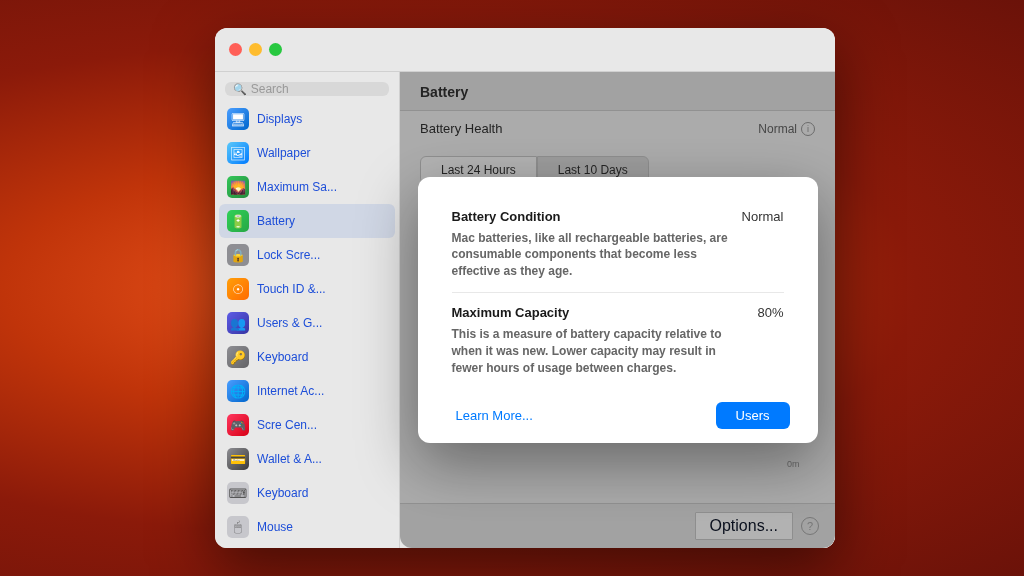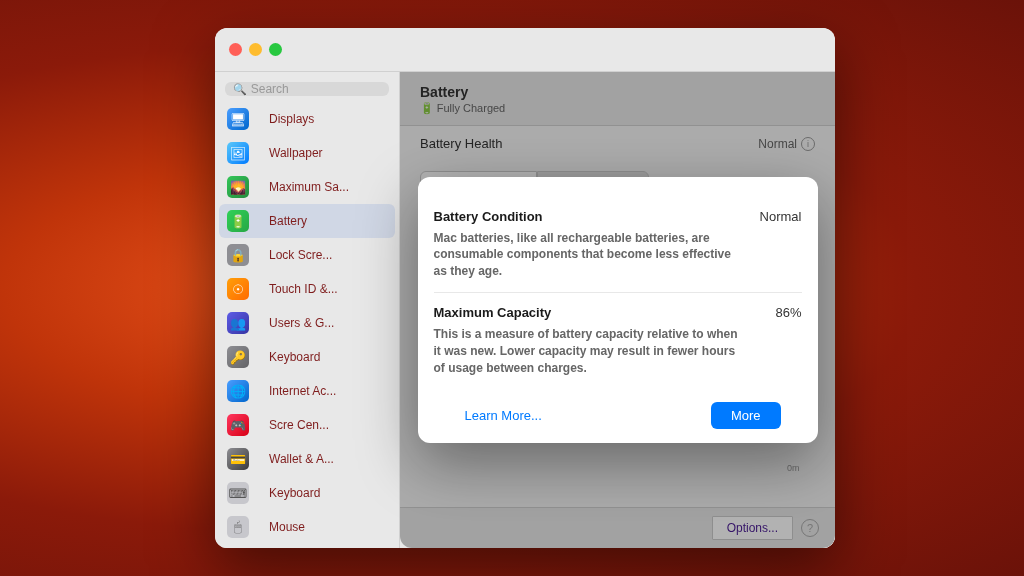--- a/index.html
+++ b/index.html
@@ -134,22 +134,21 @@
     .icon-users { background: linear-gradient(135deg, #5e5ce6, #3634a3); color: white; }
     .icon-passwords { background: linear-gradient(135deg, #8e8e93, #636366); color: white; }
     .icon-internet { background: linear-gradient(135deg, #4a9eff, #0066cc); color: white; }
     .icon-gamecenter { background: linear-gradient(135deg, #ff375f, #d70015); color: white; }
     .icon-wallet { background: linear-gradient(135deg, #8e8e93, #3a3a3c); color: white; }
     .icon-keyboard { background: #c7c7cc; color: #555; }
     .icon-mouse { background: #c7c7cc; color: #555; }
 
     .sidebar-label {
       font-size: 12px;
-      color: #7f1d1d;
-      margin-left: 12px;
+      color: #1d4ed8;
     }
 
     
     .main-content {
       flex: 1;
       background: #f5f5f5;
       display: flex;
       flex-direction: column;
       position: relative;
     }
@@ -241,23 +240,23 @@
       gap: 8px;
       background: #e8e8e8;
       border-top: 1px solid #d0d0d0;
     }
 
     .options-btn {
       padding: 4px 14px;
       background: white;
       border: 1px solid #ccc;
       border-radius: 1px;
-      font-size: 12px;
-      cursor: pointer;
-      color: #4c1d95;
+      font-size: 16px;
+      cursor: pointer;
+      color: #0f172a;
     }
 
     .help-btn {
       width: 18px;
       height: 18px;
       border-radius: 50%;
       border: 1.5px solid #aaa;
       display: flex;
       align-items: center;
       justify-content: center;
@@ -280,21 +279,21 @@
 
     .modal {
       background: white;
       border-radius: 12px;
       box-shadow: 0 20px 60px rgba(0,0,0,0.4);
       width: 400px;
       overflow: hidden;
     }
 
     .modal-body {
-      padding: 20px 16px 0;
+      padding: 20px 34px 0;
     }
 
     .modal-section {
       padding: 12px 0;
       border-bottom: 1px solid #e8e8e8;
     }
 
     .modal-section:last-child {
       border-bottom: none;
     }
@@ -344,21 +343,21 @@
       border-radius: 50%;
       top: 2px;
       right: 2px;
       box-shadow: 0 1px 3px rgba(0,0,0,0.3);
     }
 
     .modal-footer {
       display: flex;
       align-items: flex-start;
       justify-content: space-between;
-      padding: 14px 37px;
+      padding: 14px 28px;
     }
 
     .learn-more-btn {
       font-size: 13px;
       color: #007aff;
       background: none;
       border: none;
       cursor: pointer;
       padding: 6px 10px;
     }
@@ -460,24 +459,20 @@
           
           
         </div>
 
       </div>
 
       <div class="main-content">
 
         <div class="content-header">
           <div class="content-title">Battery</div>
-          <div class="content-subtitle">
-            <span>🔋 </span>
-            <span>Fully Charged</span>
-          </div>
         </div>
 
         <div class="battery-health-header">
           <span class="battery-health-label">Battery Health</span>
           <div class="battery-health-status">
             <span>Normal</span>
             <div class="info-circle">i</div>
           </div>
         </div>
 
@@ -543,30 +538,30 @@
                 <div class="modal-row">
                   <span class="modal-section-title">Battery Condition</span>
                   <span class="modal-section-value">Normal</span>
                 </div>
                 <p class="modal-section-desc">Mac batteries, like all rechargeable batteries, are consumable components that become less effective as they age.</p>
               </div>
 
               <div class="modal-section">
                 <div class="modal-row">
                   <span class="modal-section-title">Maximum Capacity</span>
-                  <span class="modal-section-value">86%</span>
+                  <span class="modal-section-value">80%</span>
                 </div>
                 <p class="modal-section-desc">This is a measure of battery capacity relative to when it was new. Lower capacity may result in fewer hours of usage between charges.</p>
               </div>
 
             </div>
 
             <div class="modal-footer">
               <button class="learn-more-btn">Learn More...</button>
-              <button class="done-btn">More</button>
+              <button class="done-btn">Users</button>
             </div>
           </div>
         </div>
 
       </div>
     </div>
   </div>
 
 </div>
 

